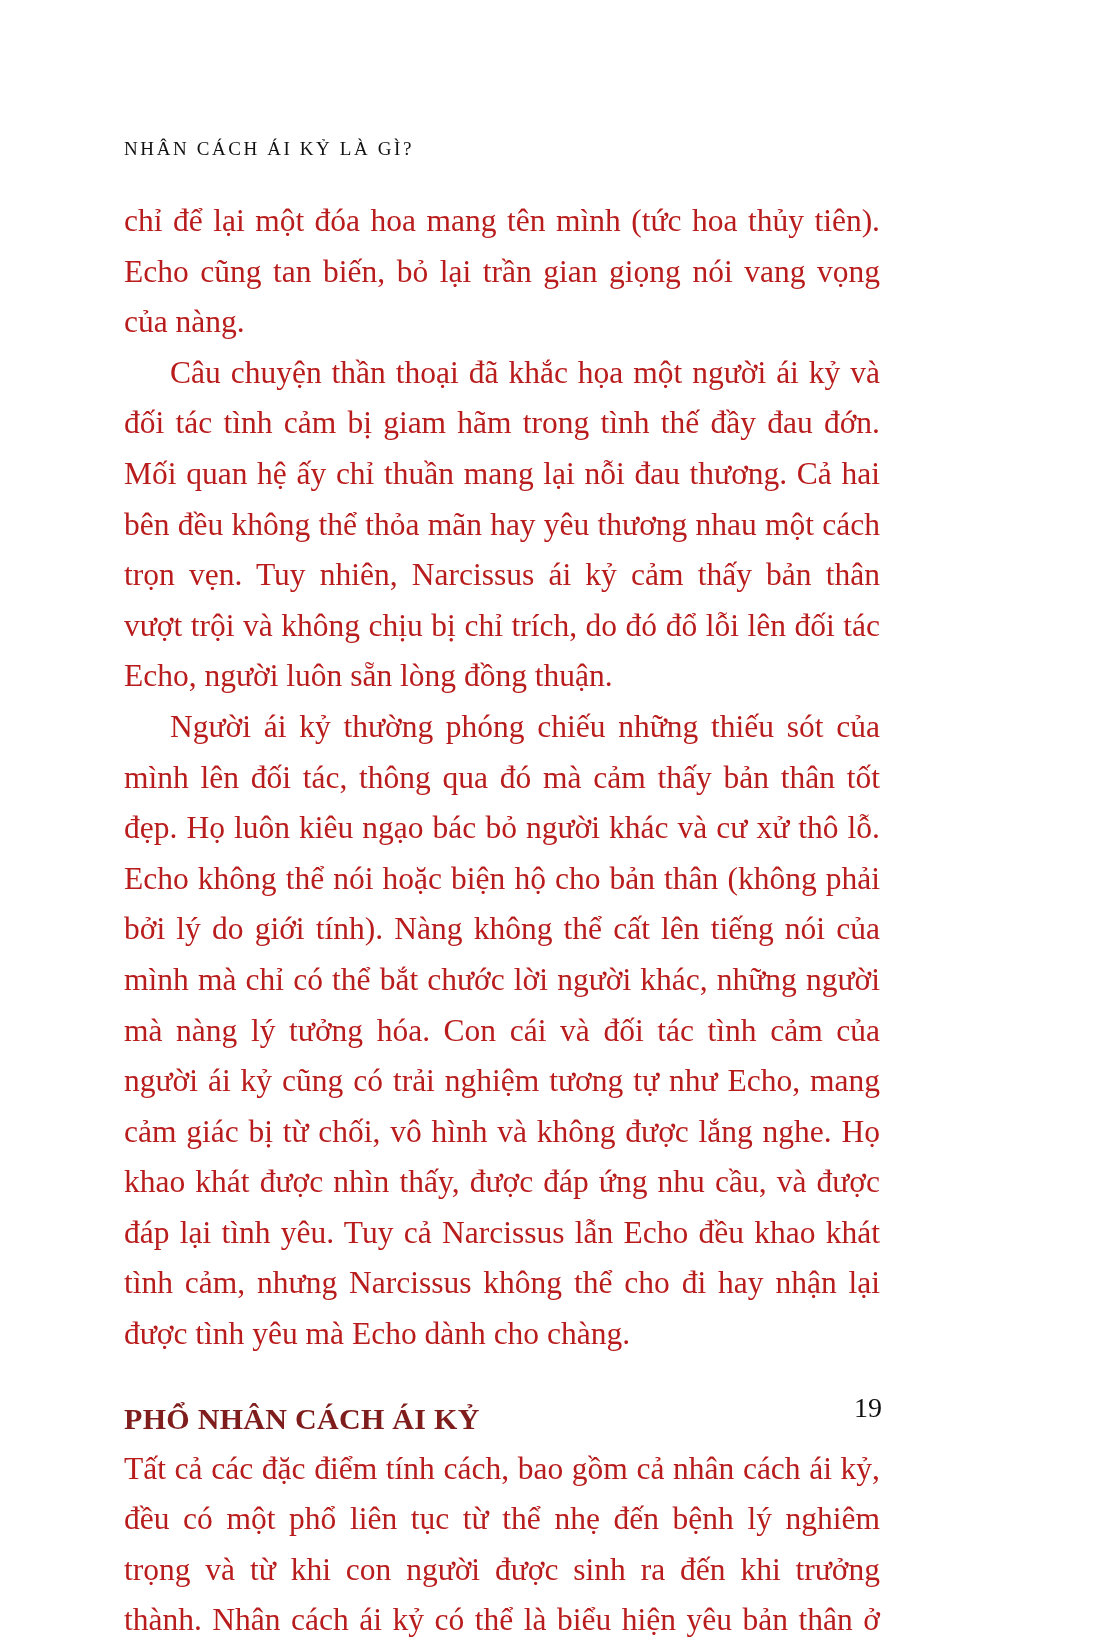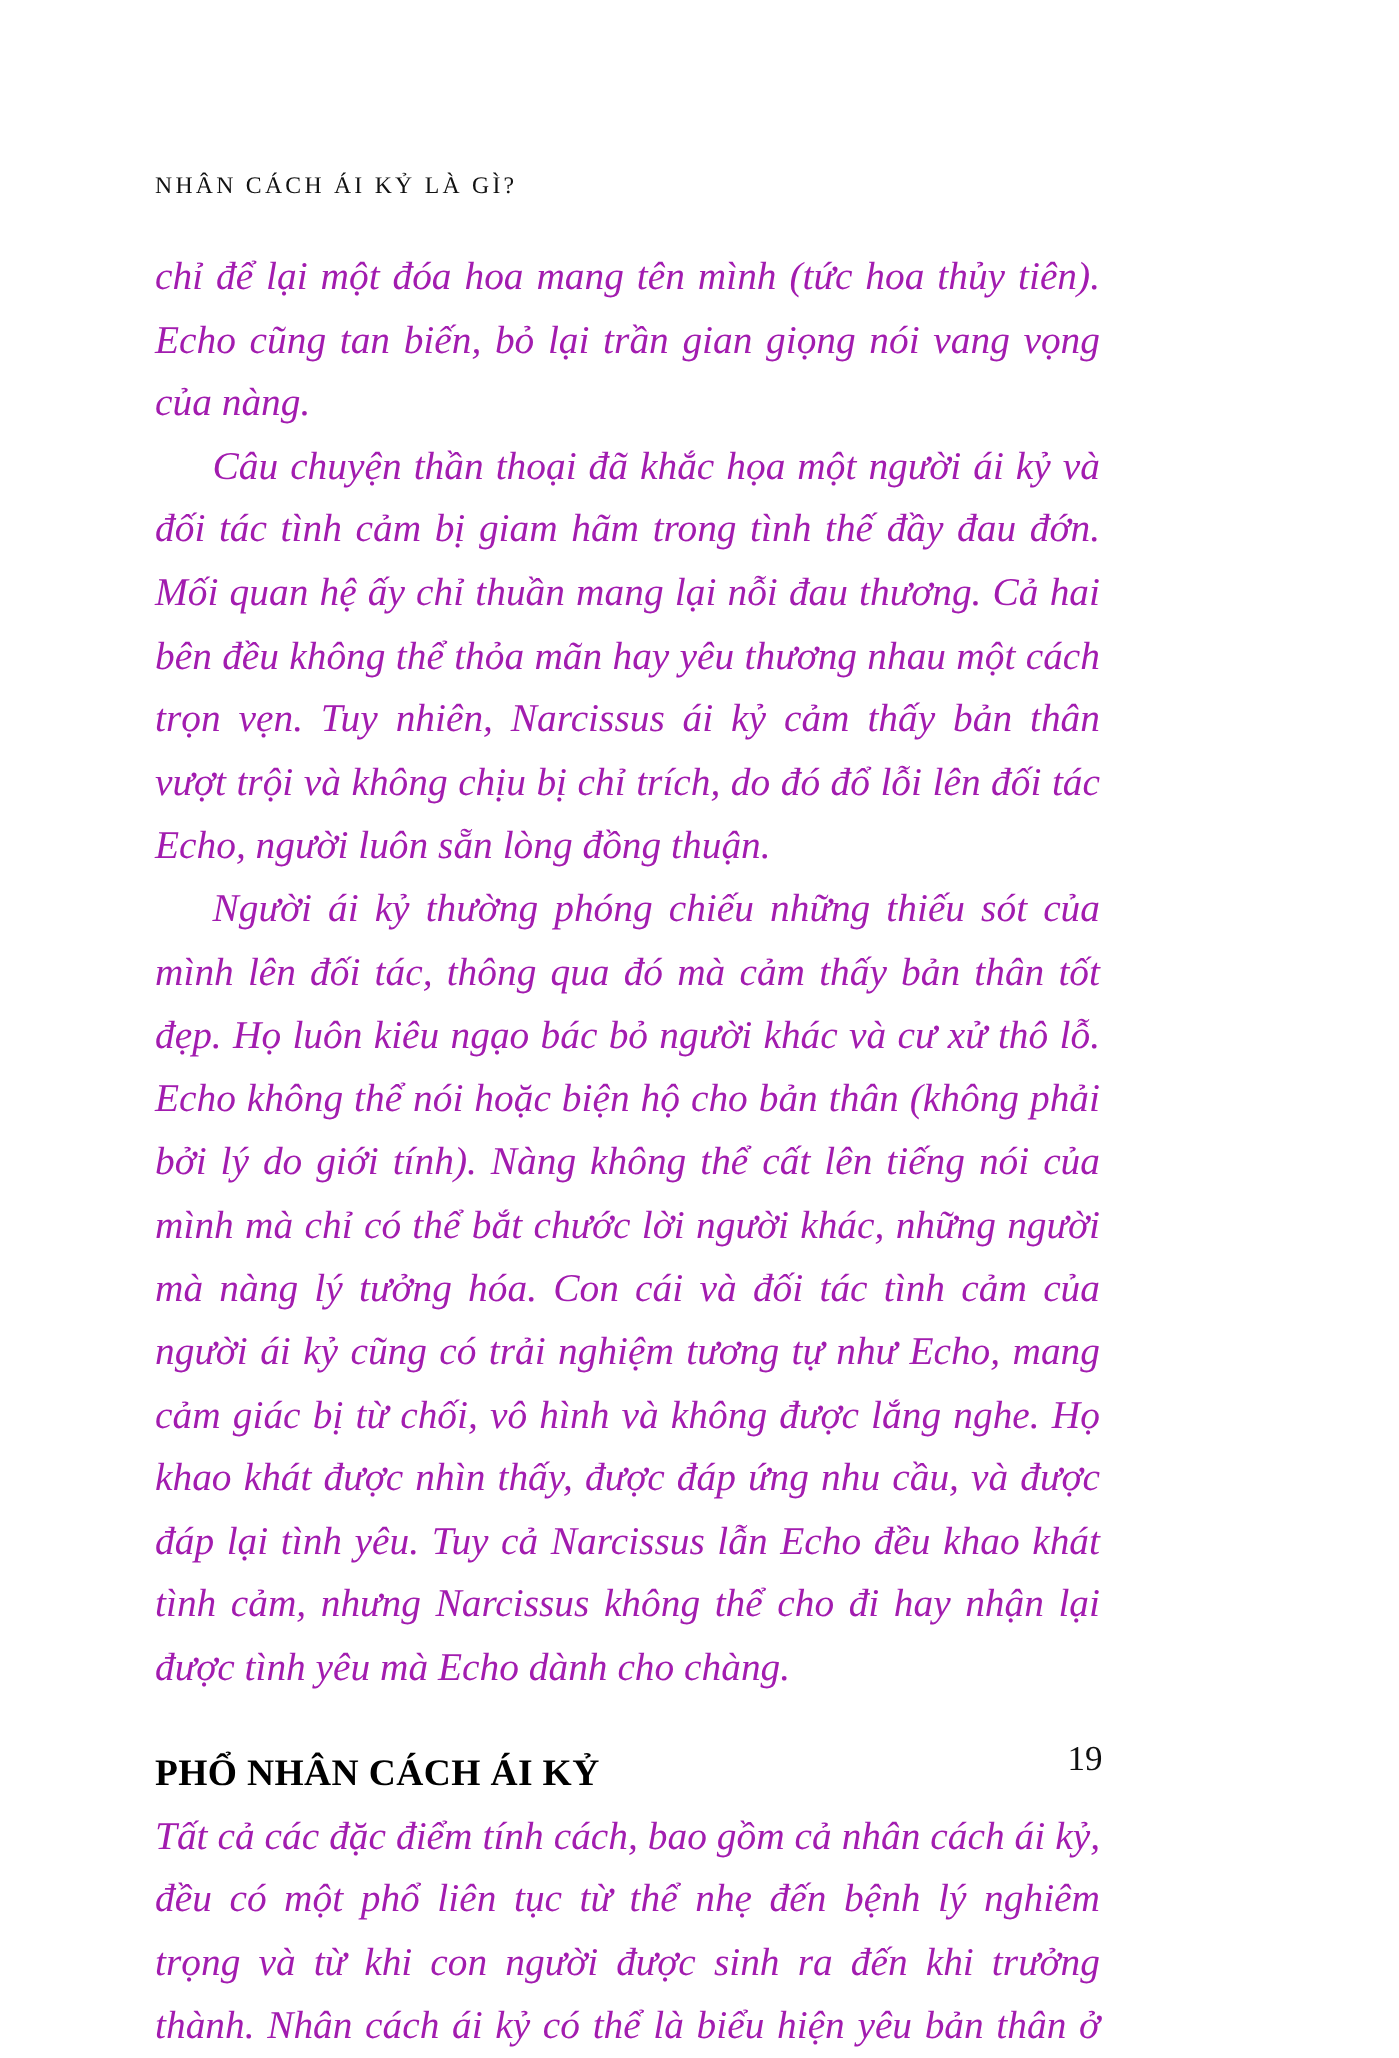--- a/index.html
+++ b/index.html
@@ -45,38 +45,37 @@
     top: 196px;
     width: 756px;
   }
 
   p.body-par {
     margin: 0;
     font-size: 31.5px;
     line-height: 50.6px;
     text-align: justify;
     text-justify: inter-word;
-    color: #a21caf;
+    color: #b91c1c;
     hyphens: none;
-    font-style: italic;
   }
 
   p.indent {
     text-indent: 46px;
   }
 
   .section-heading {
     margin: 0;
     padding-top: 36px;
     padding-bottom: 2px;
     font-size: 30px;
     line-height: 46px;
     font-weight: bold;
     letter-spacing: 0.3px;
-    color: #000000;
+    color: #7f1d1d;
   }
 
   .page-number {
     position: absolute;
     left: 124px;
     top: 1392px;
     width: 758px;
     text-align: right;
     font-size: 28px;
     color: #101010;

